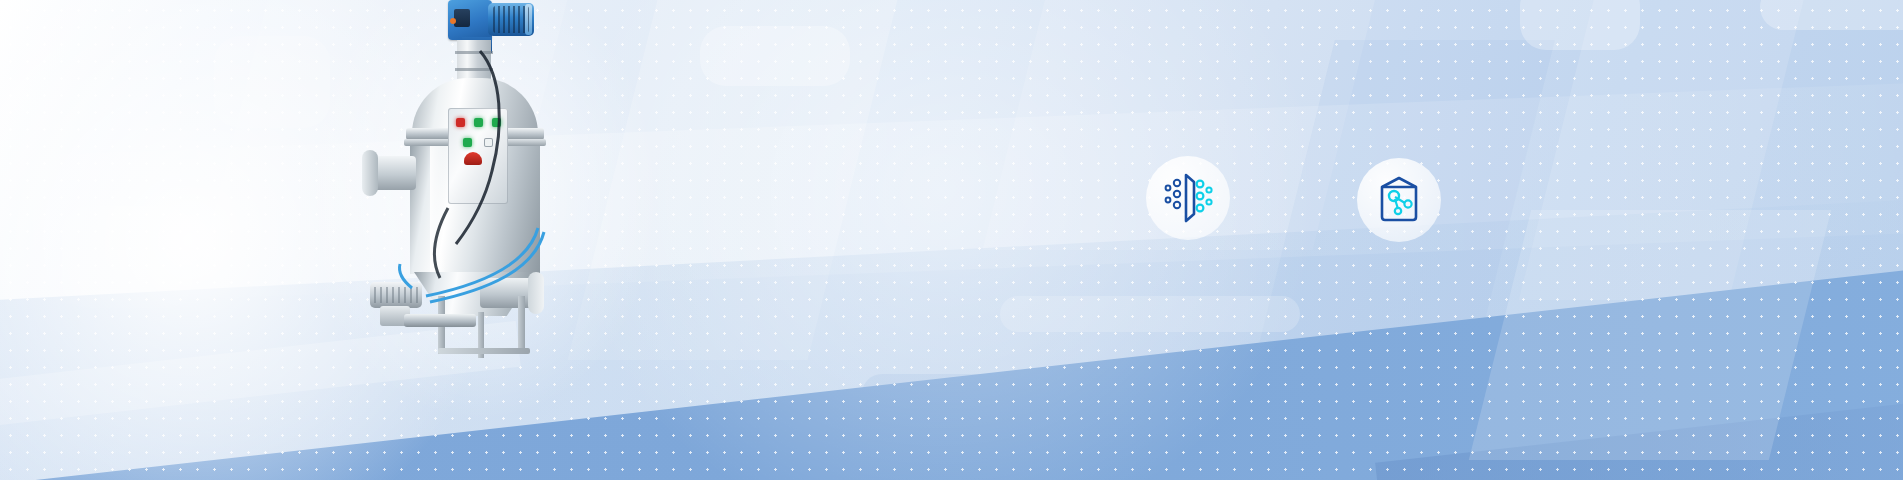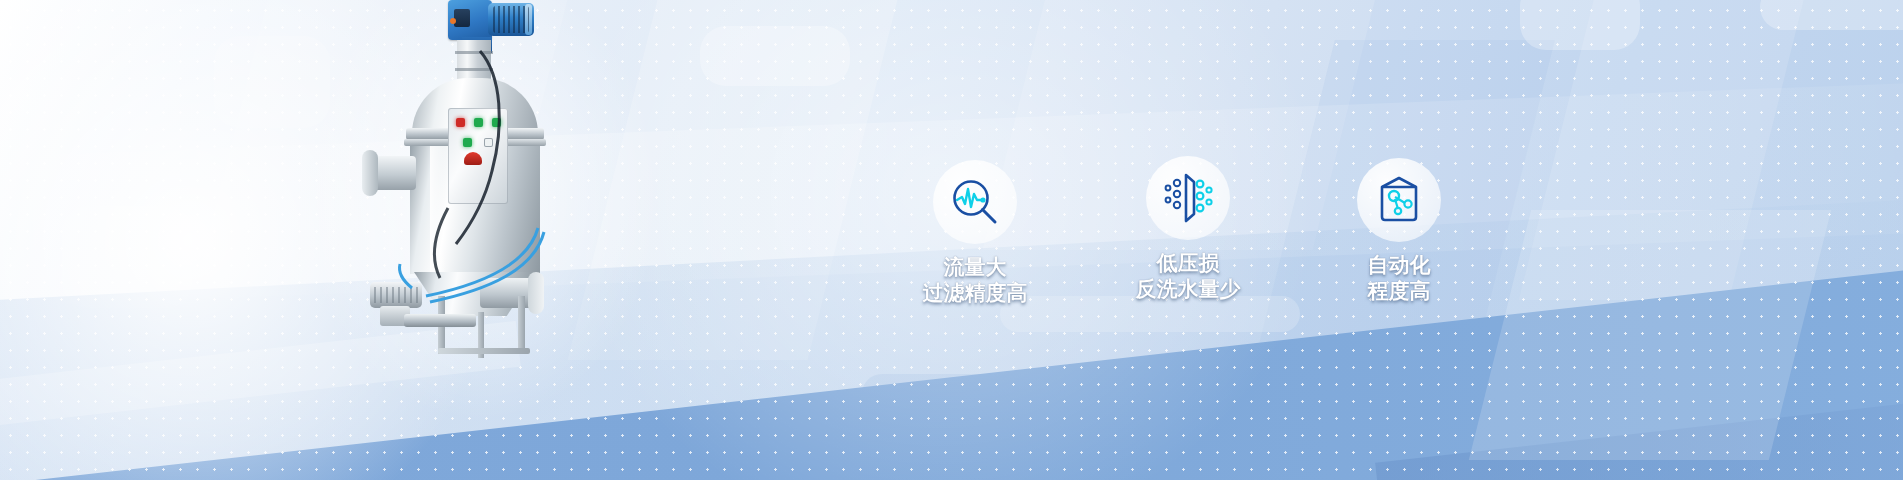--- a/index.html
+++ b/index.html
@@ -283,69 +283,47 @@
       <path d="M96 212 C 82 238, 78 262, 88 282" fill="none" stroke="#16202b" stroke-width="3" opacity=".8"></path>
       <path d="M186 232 C 176 268, 132 288, 74 300" fill="none" stroke="#39a0e0" stroke-width="3"></path>
       <path d="M192 236 C 182 274, 136 294, 78 306" fill="none" stroke="#39a0e0" stroke-width="3"></path>
       <path d="M60 292 C 50 284, 46 276, 48 268" fill="none" stroke="#39a0e0" stroke-width="3"></path>
     </svg>
   </div>
 
 
   <div class="features">
 
-    <div class="feature f1">
-      <div class="circle">
-        <svg width="54" height="54" viewBox="0 0 54 54">
-          <circle cx="23" cy="23" r="16.5" fill="none" stroke="#1a4fa3" stroke-width="2.6"></circle>
-          <line x1="34.5" y1="34.5" x2="47" y2="47" stroke="#1a4fa3" stroke-width="3" stroke-linecap="round"></line>
-          <polyline points="9,25 14,22 17,29 20,14 23,32 26,19 29,25 35,25" fill="none" stroke="#0fd0e8" stroke-width="2.4" stroke-linecap="round" stroke-linejoin="round"></polyline>
-          <circle cx="35" cy="25" r="2.6" fill="#0fd0e8"></circle>
-        </svg>
-      </div>
-      <div class="cap">
-        <span>流量大</span><br>
-        <span>过滤精度高</span>
-      </div>
-    </div>
 
     <div class="feature f2">
       <div class="circle">
         <svg width="54" height="54" viewBox="0 0 54 54">
           <path d="M25 4 L33 11 L33 43 L25 50 Z" fill="none" stroke="#1a4fa3" stroke-width="2.6" stroke-linejoin="round"></path>
           <circle cx="7" cy="17" r="2.4" fill="none" stroke="#1a4fa3" stroke-width="2"></circle>
           <circle cx="7" cy="29" r="2.4" fill="none" stroke="#1a4fa3" stroke-width="2"></circle>
           <circle cx="16" cy="12" r="3.2" fill="none" stroke="#1a4fa3" stroke-width="2"></circle>
           <circle cx="16" cy="23" r="3.2" fill="none" stroke="#1a4fa3" stroke-width="2"></circle>
           <circle cx="16" cy="34" r="3.2" fill="none" stroke="#1a4fa3" stroke-width="2"></circle>
           <circle cx="39" cy="13" r="3.4" fill="none" stroke="#0fd0e8" stroke-width="2.2"></circle>
           <circle cx="39" cy="25" r="3.4" fill="none" stroke="#0fd0e8" stroke-width="2.2"></circle>
           <circle cx="39" cy="37" r="3.4" fill="none" stroke="#0fd0e8" stroke-width="2.2"></circle>
           <circle cx="48" cy="19" r="2.6" fill="none" stroke="#0fd0e8" stroke-width="2"></circle>
           <circle cx="48" cy="31" r="2.6" fill="none" stroke="#0fd0e8" stroke-width="2"></circle>
         </svg>
       </div>
-      <div class="cap">
-        <span>低压损</span><br>
-        <span>反洗水量少</span>
-      </div>
     </div>
 
     <div class="feature f3">
       <div class="circle">
         <svg width="54" height="54" viewBox="0 0 54 54">
           <path d="M10 14 L27 5 L44 14 L44 44 Q44 47 41 47 L13 47 Q10 47 10 44 Z" fill="none" stroke="#1a4fa3" stroke-width="2.6" stroke-linejoin="round"></path>
           <path d="M10 14 L44 14" fill="none" stroke="#1a4fa3" stroke-width="2.4"></path>
           <line x1="23" y1="24" x2="33" y2="30" stroke="#0fd0e8" stroke-width="2.2"></line>
           <line x1="23" y1="26" x2="26" y2="36" stroke="#0fd0e8" stroke-width="2.2"></line>
           <circle cx="22" cy="23" r="5" fill="none" stroke="#0fd0e8" stroke-width="2.4"></circle>
           <circle cx="36" cy="31" r="3.6" fill="none" stroke="#0fd0e8" stroke-width="2.2"></circle>
           <circle cx="26" cy="38" r="3.2" fill="none" stroke="#0fd0e8" stroke-width="2.2"></circle>
         </svg>
       </div>
-      <div class="cap">
-        <span>自动化</span><br>
-        <span>程度高</span>
-      </div>
     </div>
 
   </div>
 </div>
 
 </body></html>

